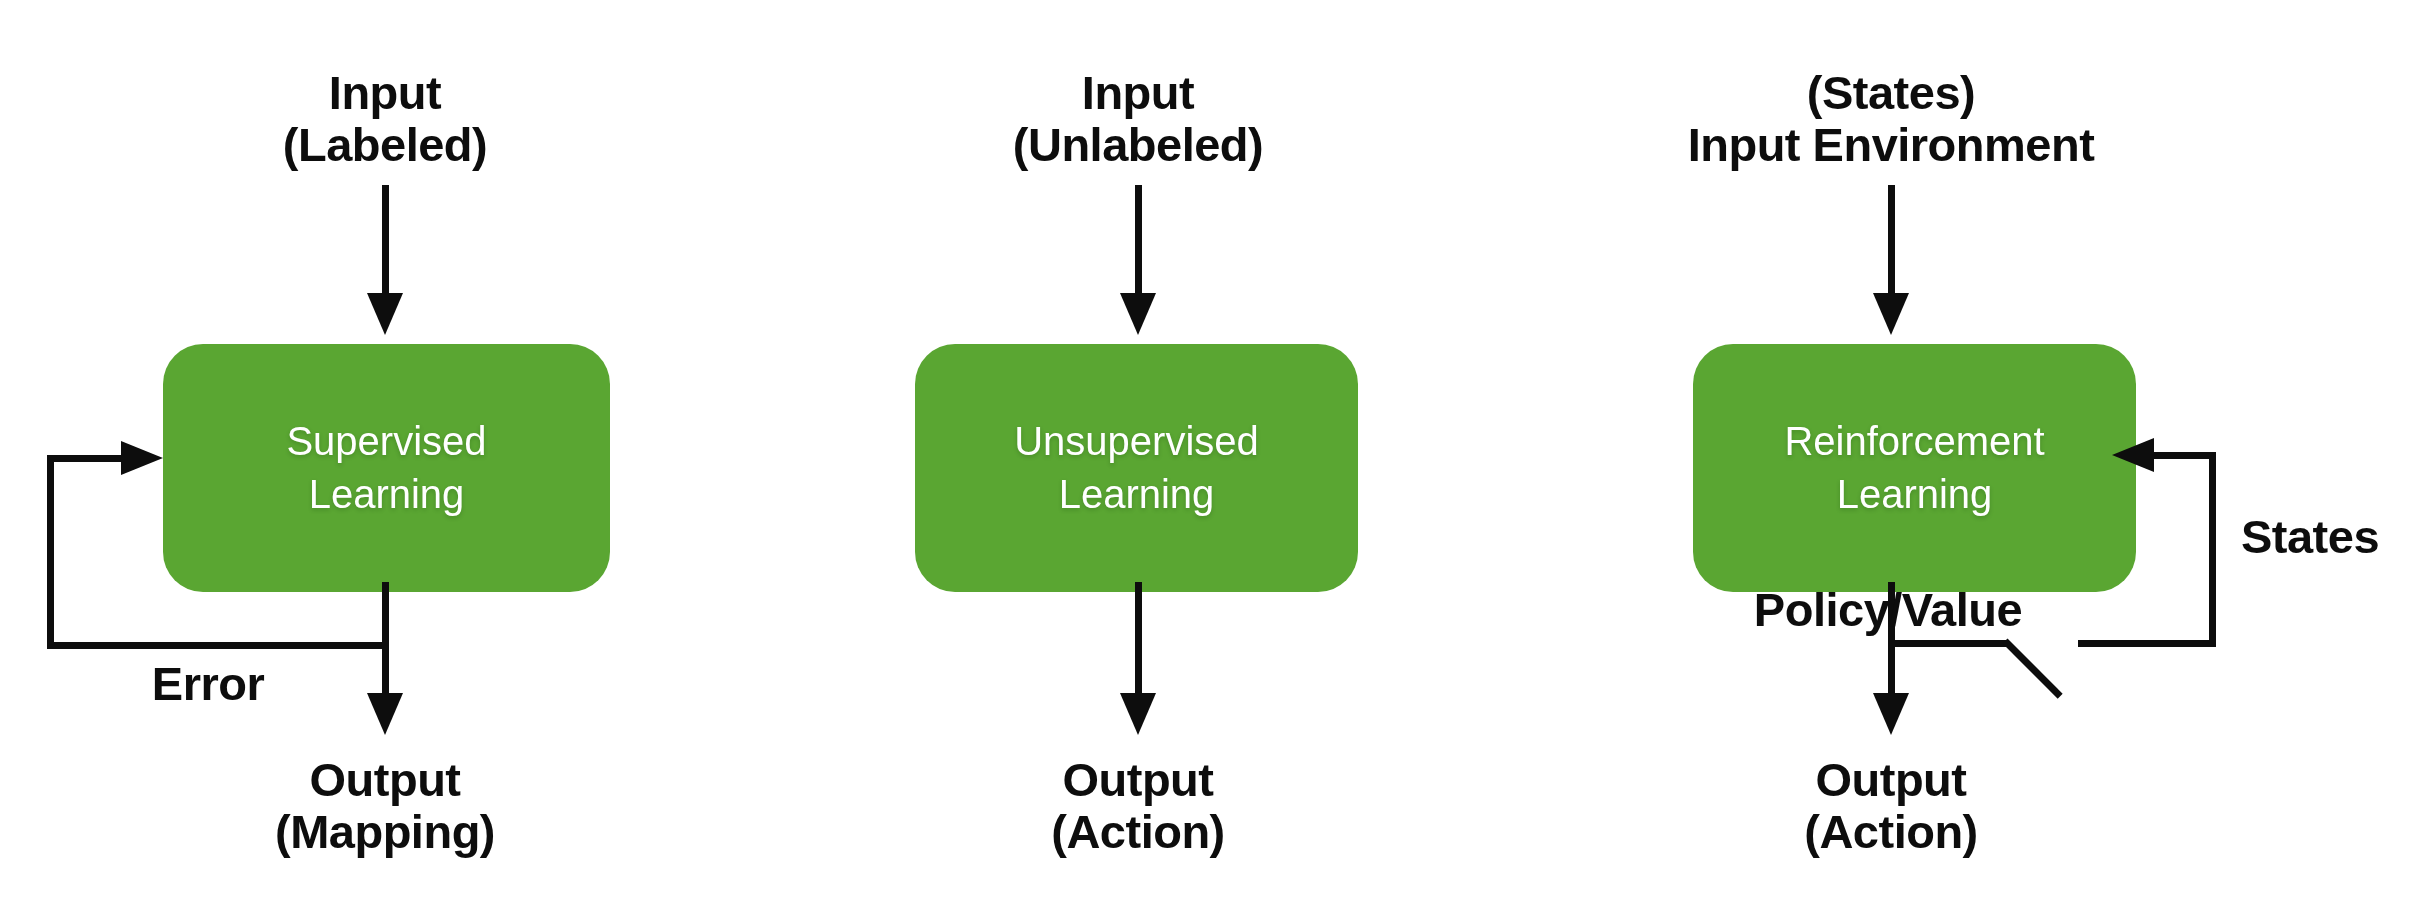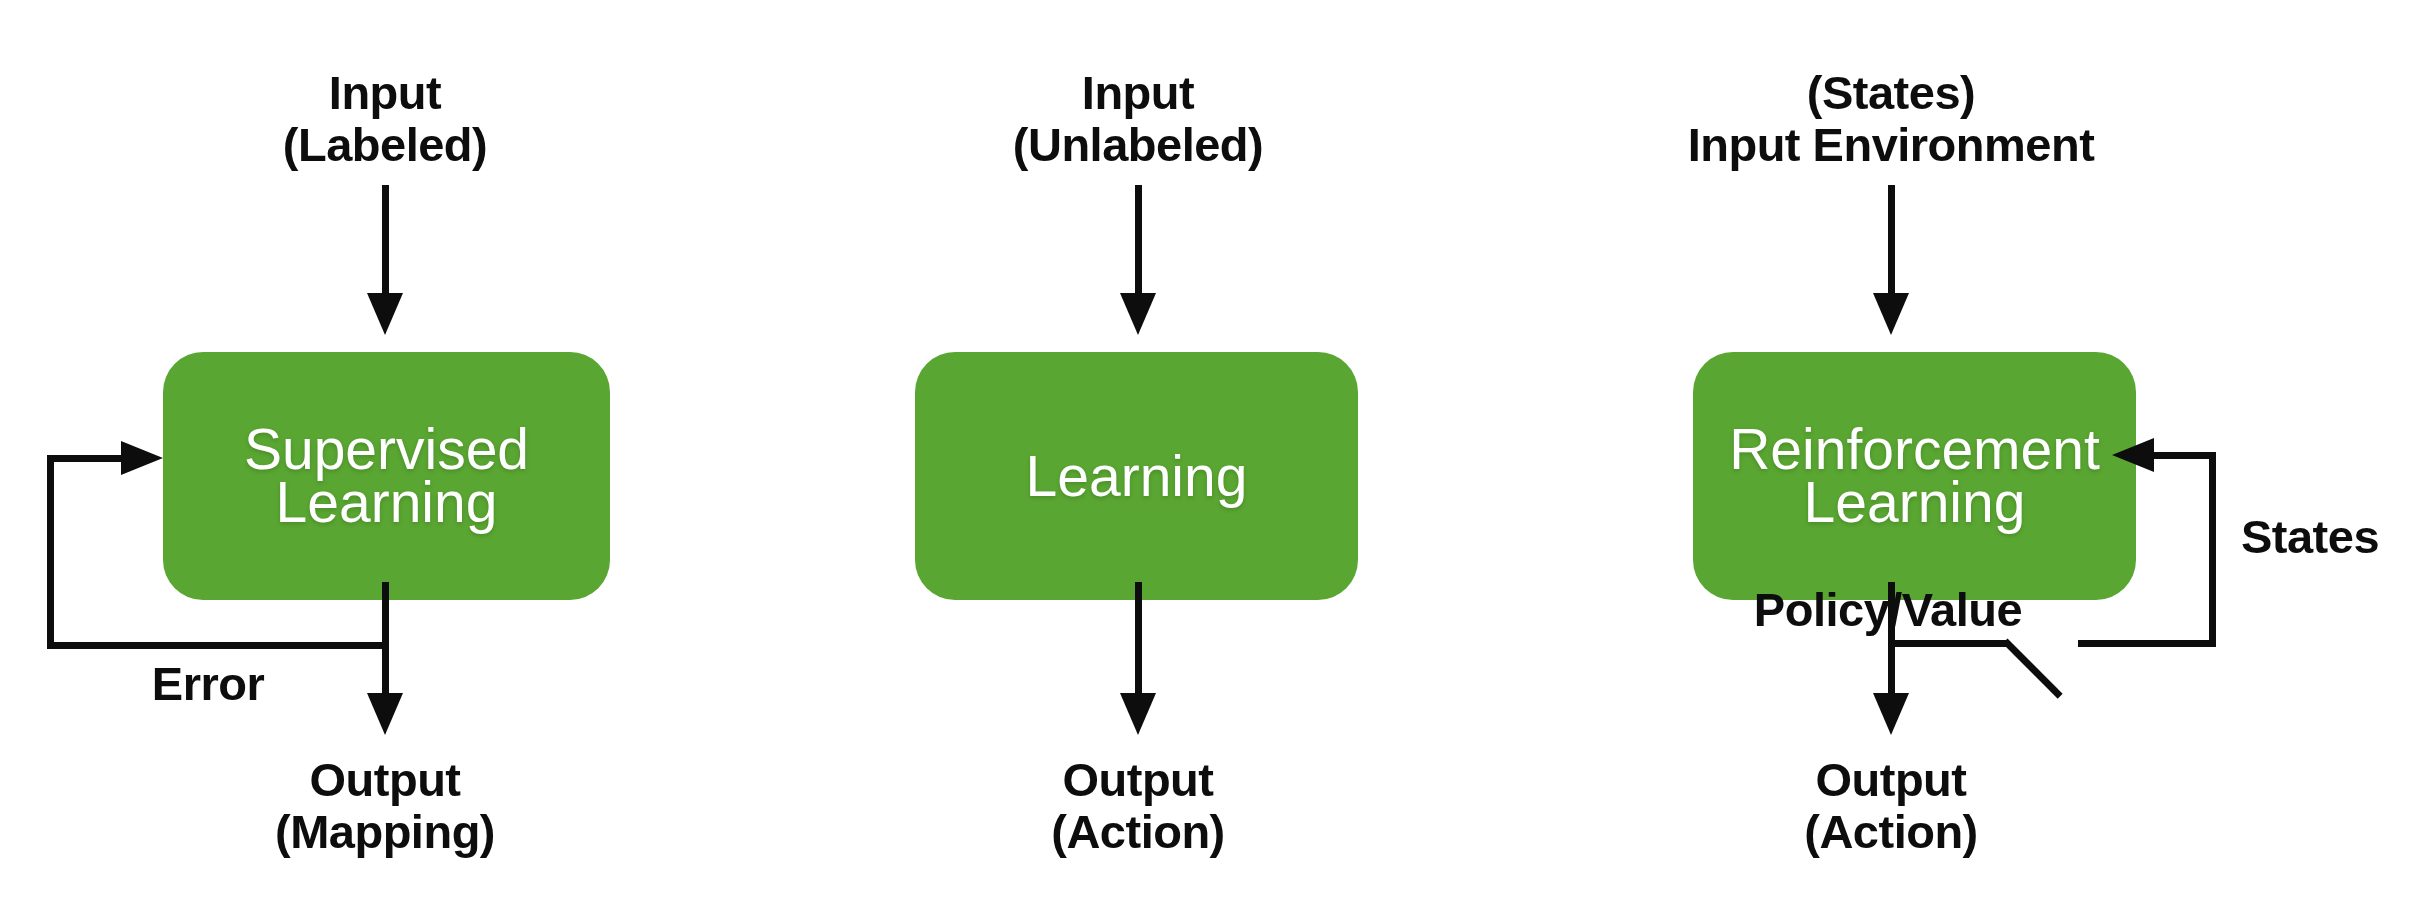--- a/index.html
+++ b/index.html
@@ -23,23 +23,23 @@
   .line{position:absolute;background:var(--ink);z-index:1;}
   .h{height:7px;}
   .v{width:7px;}
   
   .ah{position:absolute;width:0;height:0;z-index:2;}
   .ah-down{border-left:18px solid transparent;border-right:18px solid transparent;border-top:42px solid var(--ink);}
   .ah-right{border-top:17px solid transparent;border-bottom:17px solid transparent;border-left:42px solid var(--ink);}
   .ah-left{border-top:17px solid transparent;border-bottom:17px solid transparent;border-right:42px solid var(--ink);}
   
   .box{
-    position:absolute;top:352px;height:248px;border-radius:40px;background:var(--green);
+    position:absolute;top:344px;height:248px;border-radius:40px;background:var(--green);
     display:flex;flex-direction:column;align-items:center;justify-content:center;
-    color:var(--boxtext);font-size:57px;line-height:53px;font-weight:500;
+    color:var(--boxtext);font-size:40px;line-height:53px;font-weight:500;
     text-align:center;text-shadow:0 2px 4px rgba(10,50,0,.22);z-index:1;
   }
   
   .in-lbl-1{left:385px;top:67px;}
   .in-stem-1{left:382px;top:185px;height:110px;}
   .in-ah-1{left:367px;top:293px;}
   .box-1{left:163px;width:447px;}
   .out-stem-1{left:382px;top:582px;height:113px;}
   .out-ah-1{left:367px;top:693px;}
   .out-lbl-1{left:385px;top:754px;}
@@ -104,20 +104,21 @@
   <div class="lbl err-lbl">Error</div>
 
   <div class="lbl in-lbl-2">
     <div>Input</div>
     <div>(Unlabeled)</div>
   </div>
   <div class="line v in-stem-2"></div>
   <div class="ah ah-down in-ah-2"></div>
 
   <div class="box box-2">
+    <div>Unsupervised</div>
     <div>Learning</div>
   </div>
 
   <div class="line v out-stem-2"></div>
   <div class="ah ah-down out-ah-2"></div>
   <div class="lbl out-lbl-2">
     <div>Output</div>
     <div>(Action)</div>
   </div>
 

